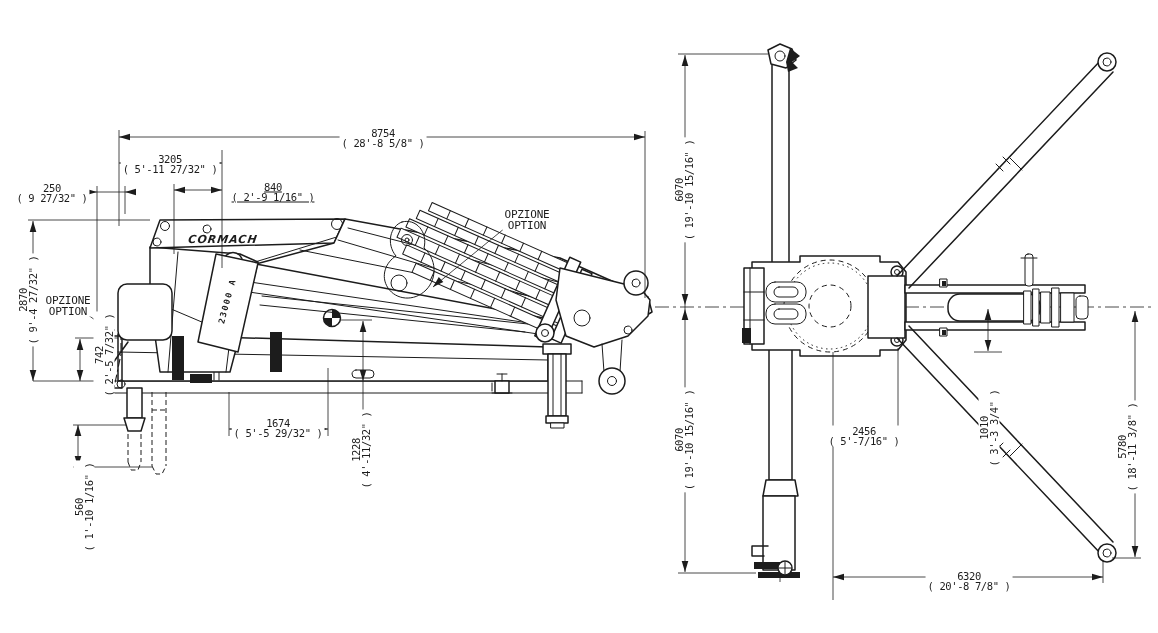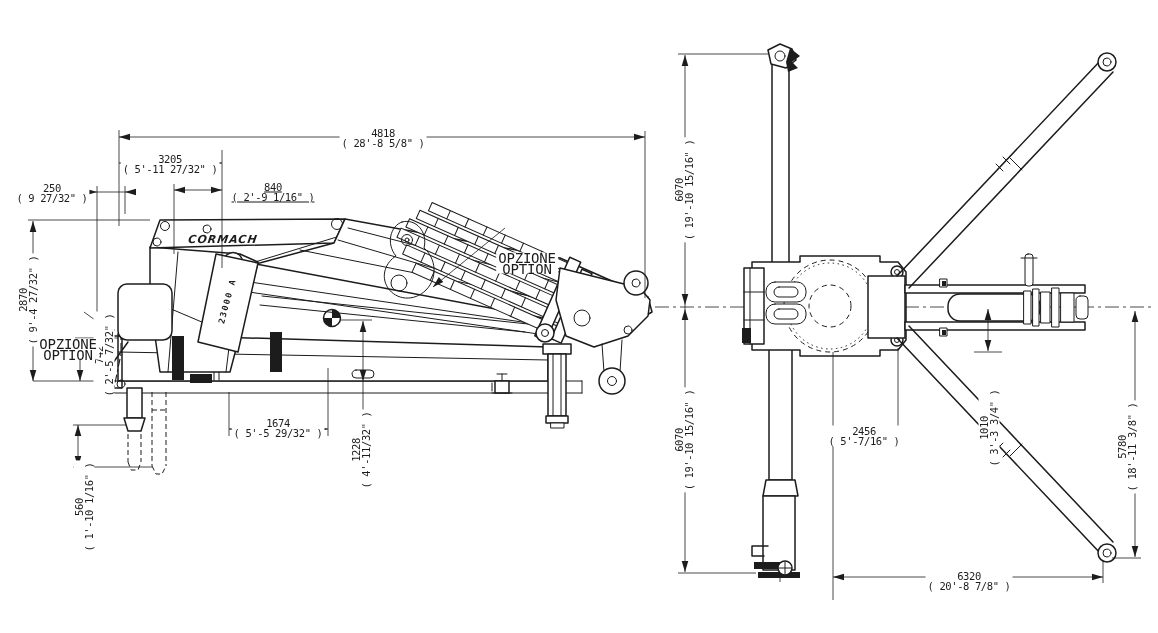--- a/index.html
+++ b/index.html
@@ -15,21 +15,21 @@
   .cl{fill:none;stroke:#1c1c1c;stroke-width:.8;stroke-dasharray:14 4 3 4;}
   .d2{fill:none;stroke:#1c1c1c;stroke-width:1;stroke-dasharray:5 4;}
   .th{fill:none;stroke:#1c1c1c;stroke-width:1;stroke-dasharray:1.5 3.5;}
   .w{fill:#fff;}
   .b{fill:#1c1c1c;stroke:none;}
   
   .dim{position:absolute;transform:translate(-50%,-50%);background:#fff;text-align:center;
        font-size:10.5px;line-height:9.5px;letter-spacing:-.4px;white-space:nowrap;padding:1px 2px;}
   .dim.v{transform:translate(-50%,-50%) rotate(-90deg);}
   .opt{position:absolute;transform:translate(-50%,-50%);background:#fff;text-align:center;
-       font-size:14px;line-height:10.5px;letter-spacing:-.2px;white-space:nowrap;padding:0 2px;margin-top:43px;}
+       font-size:11px;line-height:10.5px;letter-spacing:-.2px;white-space:nowrap;padding:0 2px;}
   .logo{position:absolute;transform:translate(-50%,-50%) skewX(-8deg);font-family:"DejaVu Sans","Liberation Sans",sans-serif;
         font-weight:bold;font-style:italic;font-size:11px;letter-spacing:1px;white-space:nowrap;}
   .model{position:absolute;transform:translate(-50%,-50%) rotate(-75deg);font-size:8.5px;font-weight:bold;
          letter-spacing:1.5px;white-space:nowrap;}
 </style>
 </head>
 <body>
 
 <div class="stage">
 
@@ -238,21 +238,21 @@
         <use href="#arw" transform="translate(1103,577)"></use>
     <use href="#arw" transform="translate(433,287) rotate(137)"></use>
     <use href="#arw" transform="translate(106,328) rotate(40)"></use>
   </g>
 </svg>
 
 <div class="logo" style="left:223px;top:239px;">CORMACH</div>
 <div class="model" style="left:227px;top:301px;">23000 A</div>
 
 <div class="dim" style="left:383px;top:138px;">
-  <div>4818</div>
+  <div>8754</div>
   <div>( 28'-8 5/8" )</div>
 </div>
 <div class="dim" style="left:170px;top:164px;">
   <div>3205</div>
   <div>( 5'-11 27/32" )</div>
 </div>
 <div class="dim" style="left:273px;top:192px;text-decoration:underline;">
   <div>840</div>
   <div>( 2'-9 1/16" )</div>
 </div>

